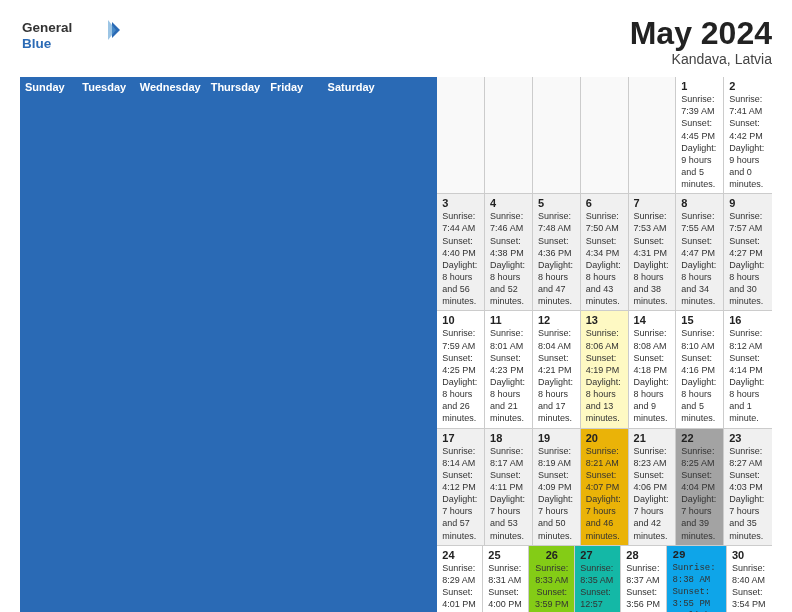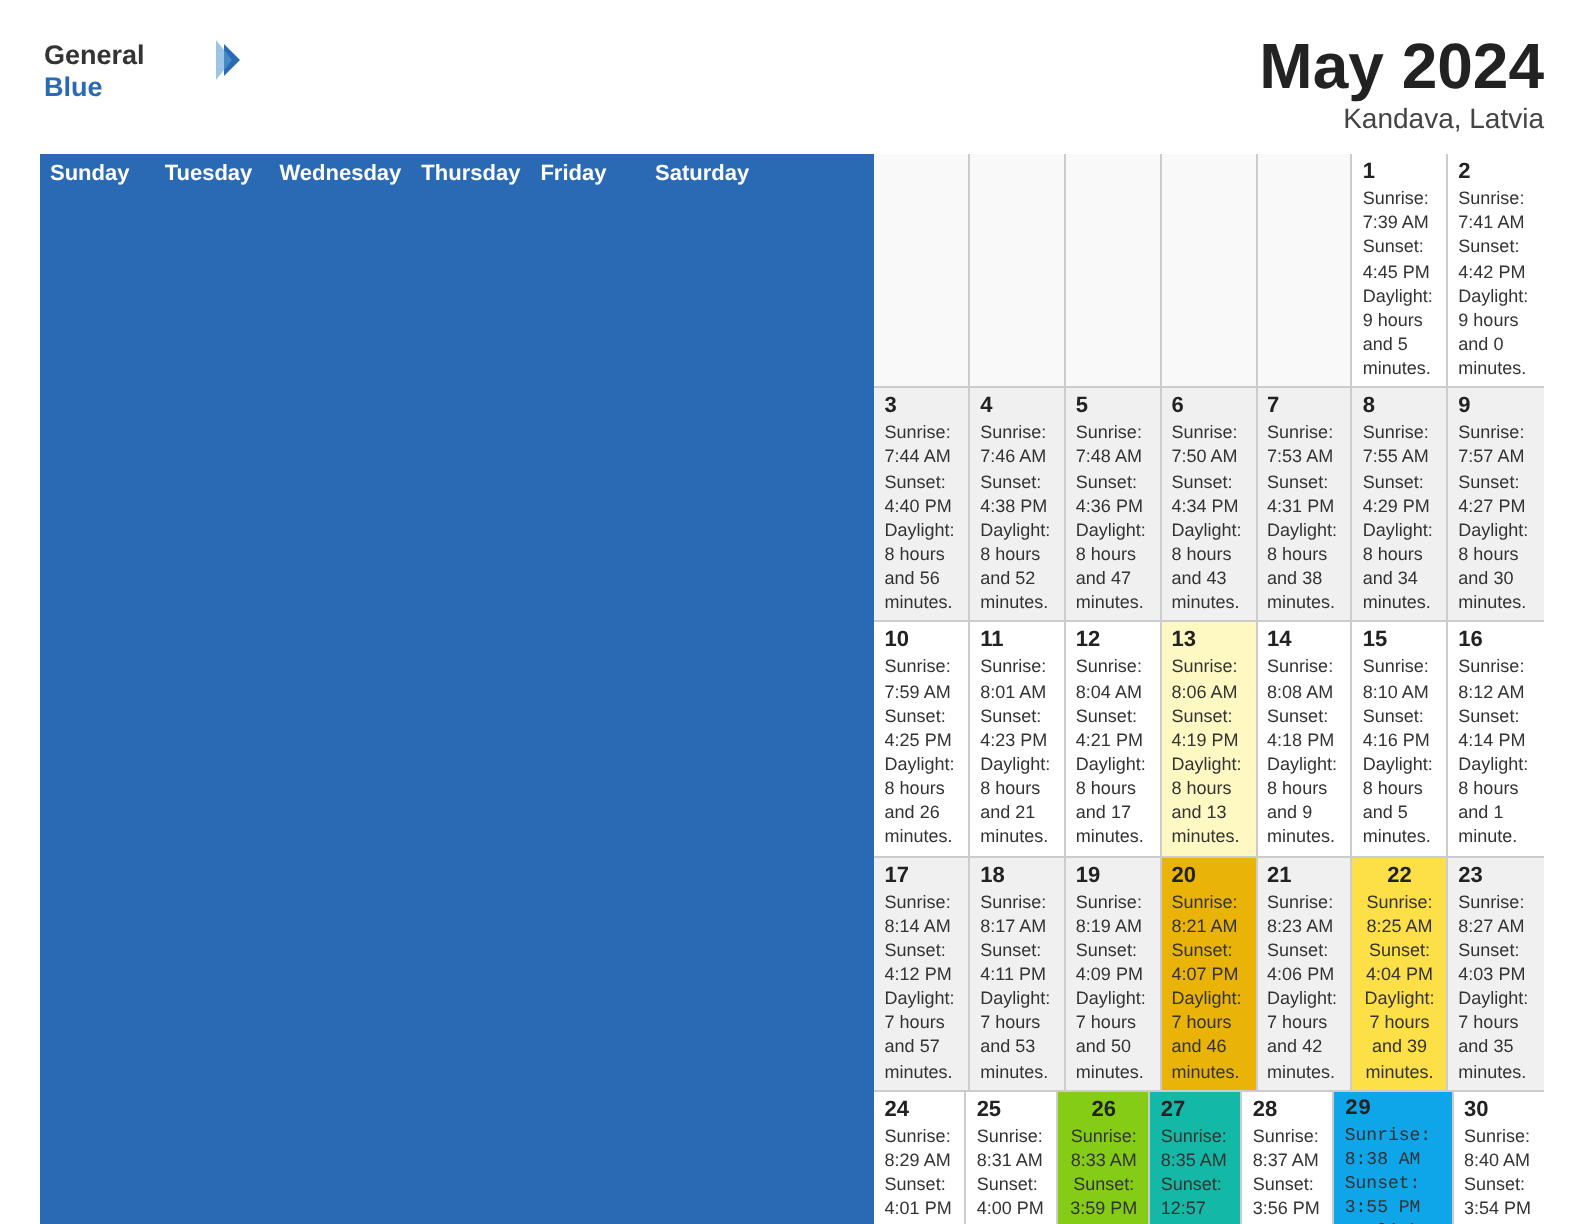--- a/index.html
+++ b/index.html
@@ -189,21 +189,21 @@
           <div class="cal-cell" style="background: rgb(240, 240, 240);">
             <div class="day-num">7</div>
             <div class="cell-info" style="white-space: pre-line;">Sunrise: 7:53 AM
 Sunset: 4:31 PM
 Daylight: 8 hours
 and 38 minutes.</div>
           </div>
           <div class="cal-cell" style="background: rgb(240, 240, 240);">
             <div class="day-num">8</div>
             <div class="cell-info" style="white-space: pre-line;">Sunrise: 7:55 AM
-Sunset: 4:29 PM
+Sunset: 4:47 PM
 Daylight: 8 hours
 and 34 minutes.</div>
           </div>
           <div class="cal-cell" style="background: rgb(240, 240, 240);">
             <div class="day-num">9</div>
             <div class="cell-info" style="white-space: pre-line;">Sunrise: 7:57 AM
 Sunset: 4:27 PM
 Daylight: 8 hours
 and 30 minutes.</div>
           </div>
@@ -288,21 +288,21 @@
 Daylight: 7 hours
 and 46 minutes.</div>
           </div>
           <div class="cal-cell" style="background: rgb(240, 240, 240);">
             <div class="day-num">21</div>
             <div class="cell-info" style="white-space: pre-line;">Sunrise: 8:23 AM
 Sunset: 4:06 PM
 Daylight: 7 hours
 and 42 minutes.</div>
           </div>
-          <div class="cal-cell" style="background: #fde047; text-align: center;">
+          <div class="cal-cell" style="background: #a3a3a3;">
             <div class="day-num">22</div>
             <div class="cell-info" style="white-space: pre-line;">Sunrise: 8:25 AM
 Sunset: 4:04 PM
 Daylight: 7 hours
 and 39 minutes.</div>
           </div>
           <div class="cal-cell" style="background: rgb(240, 240, 240);">
             <div class="day-num">23</div>
             <div class="cell-info" style="white-space: pre-line;">Sunrise: 8:27 AM
 Sunset: 4:03 PM

